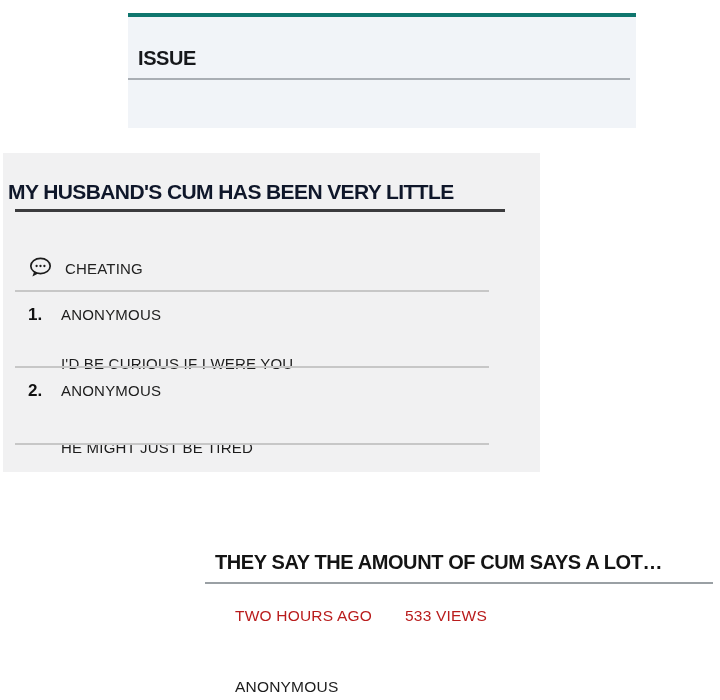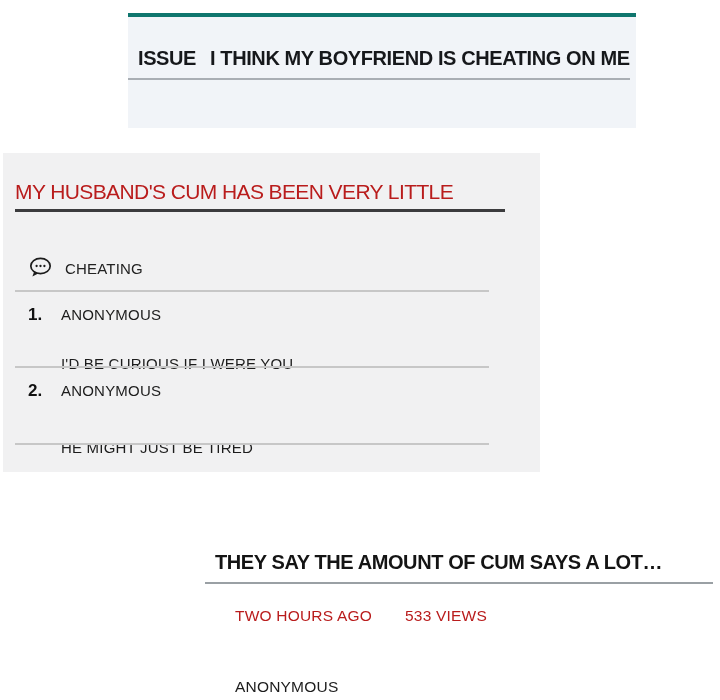--- a/index.html
+++ b/index.html
@@ -38,26 +38,26 @@
 
   
   .board-panel {
     position: absolute;
     left: 3px; top: 153px;
     width: 537px; height: 319px;
     background: #f1f1f2;
   }
   .board-title {
     position: absolute;
-    left: 12px; top: 27px;
-    font-weight: normal;
+    left: 5px; top: 27px;
+    font-weight: bold;
     font-size: 21px;
     letter-spacing: -0.6px;
     white-space: nowrap;
-    color: #b91c1c;
+    color: #0f172a;
   }
   .board-title-underline {
     position: absolute;
     left: 12px; top: 56px;
     width: 490px; height: 3px;
     background: #3c3c3e;
   }
   .comments-header {
     position: absolute;
     left: 25px; top: 104px;
@@ -149,21 +149,20 @@
     color: #1c1c1c;
   }
   .bubble-icon { display: block; }
 </style>
 </head>
 <body>
 
 <div class="issue-panel">
   <div class="issue-row">
     <span>ISSUE</span>
-    <span>I THINK MY BOYFRIEND IS CHEATING ON ME</span>
   </div>
   <div class="issue-divider"></div>
 </div>
 
 <div class="board-panel">
   <div class="board-title">MY HUSBAND'S CUM HAS BEEN VERY LITTLE</div>
   <div class="board-title-underline"></div>
 
   <div class="comments-header">
     <span>

